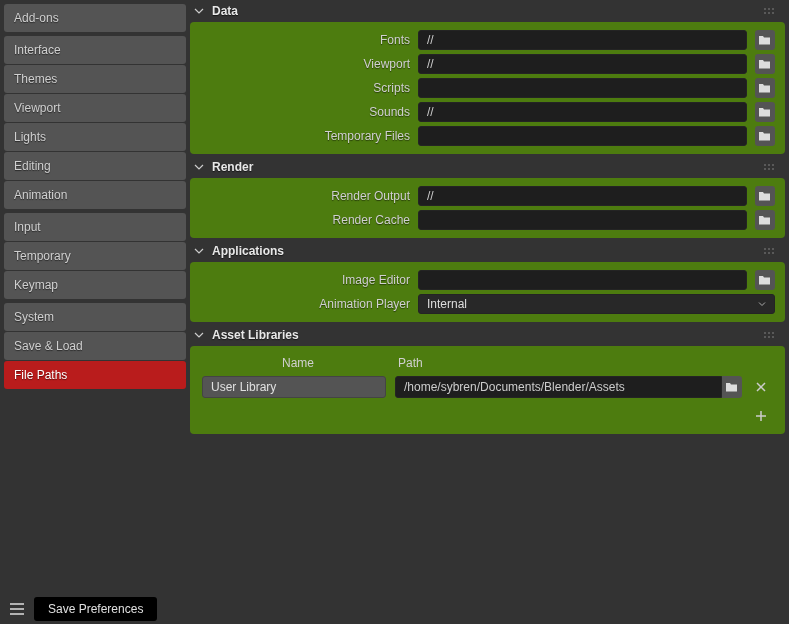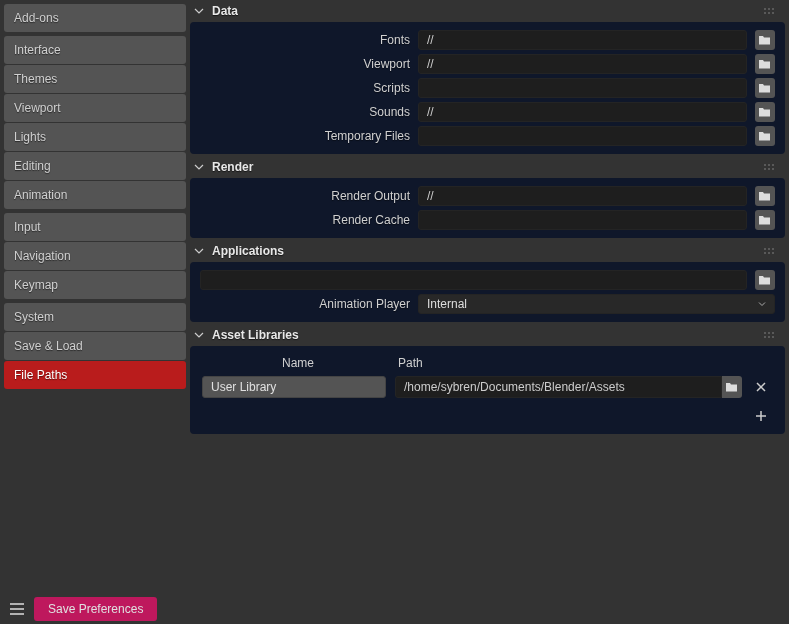--- a/index.html
+++ b/index.html
@@ -62,21 +62,21 @@
     .panel-title {
       flex: 1;
       color: #e8e8e8;
       text-shadow: 0 1px 1px rgba(0,0,0,0.6);
       font-weight: bold;
     }
     .grip {
       opacity: 0.5;
     }
     .panel-body {
-      background: #0f172a;
+      background: #4d7c0f;
       padding: 8px 10px;
       border-radius: 4px;
     }
     .row {
       display: flex;
       align-items: center;
       gap: 8px;
       margin-bottom: 4px;
     }
     .row:last-child { margin-bottom: 0; }
@@ -184,21 +184,21 @@
     }
     .hamburger {
       width: 22px;
       height: 22px;
       display: flex;
       align-items: center;
       justify-content: center;
       cursor: pointer;
     }
     .save-prefs-btn {
-      background: #be185d;
+      background: #000000;
       border: none;
       border-radius: 3px;
       padding: 5px 14px;
       color: #e0e0e0;
       cursor: pointer;
       font-size: 12px;
     }
     .footer-spacer { flex: 1; }
     svg { display: block; }
   </style>
@@ -212,21 +212,21 @@
   <div class="sidebar-group">
     <div class="sidebar-item">Interface</div>
     <div class="sidebar-item">Themes</div>
     <div class="sidebar-item">Viewport</div>
     <div class="sidebar-item">Lights</div>
     <div class="sidebar-item">Editing</div>
     <div class="sidebar-item">Animation</div>
   </div>
   <div class="sidebar-group">
     <div class="sidebar-item">Input</div>
-    <div class="sidebar-item">Navigation</div>
+    <div class="sidebar-item">Temporary</div>
     <div class="sidebar-item">Keymap</div>
   </div>
   <div class="sidebar-group">
     <div class="sidebar-item">System</div>
     <div class="sidebar-item">Save &amp; Load</div>
     <div class="sidebar-item active">File Paths</div>
   </div>
 </div>
 
 <div class="main">
@@ -374,20 +374,21 @@
               <circle cx="10" cy="2" r="1"></circle>
               <circle cx="2" cy="6" r="1"></circle>
               <circle cx="6" cy="6" r="1"></circle>
               <circle cx="10" cy="6" r="1"></circle>
             </g>
           </svg>
       </span>
     </div>
     <div class="panel-body">
       <div class="row">
+        <span class="row-label">Image Editor</span>
         <input class="text-input" value="" style="">
         <button class="folder-btn">
           <span>
               <svg width="14" height="12" viewBox="0 0 14 12">
                 <path d="M1 2 h4 l1 1.5 h6 v7 h-11 z" fill="#ddd"></path>
               </svg>
             </span>
         </button>
       </div>
       <div class="row">

